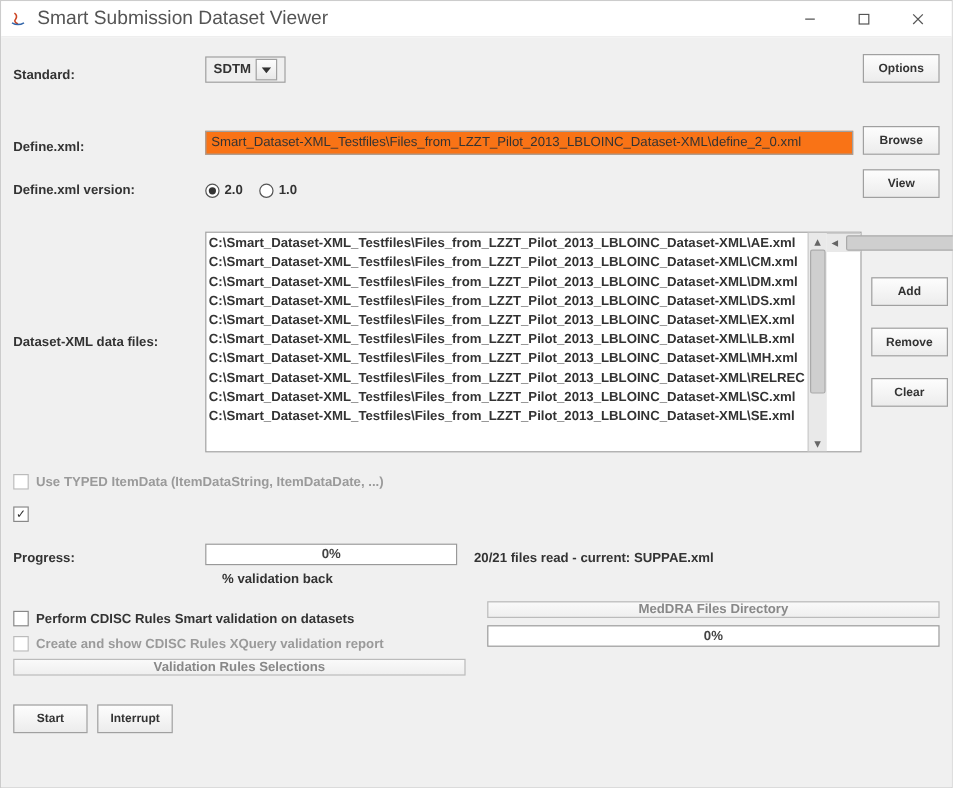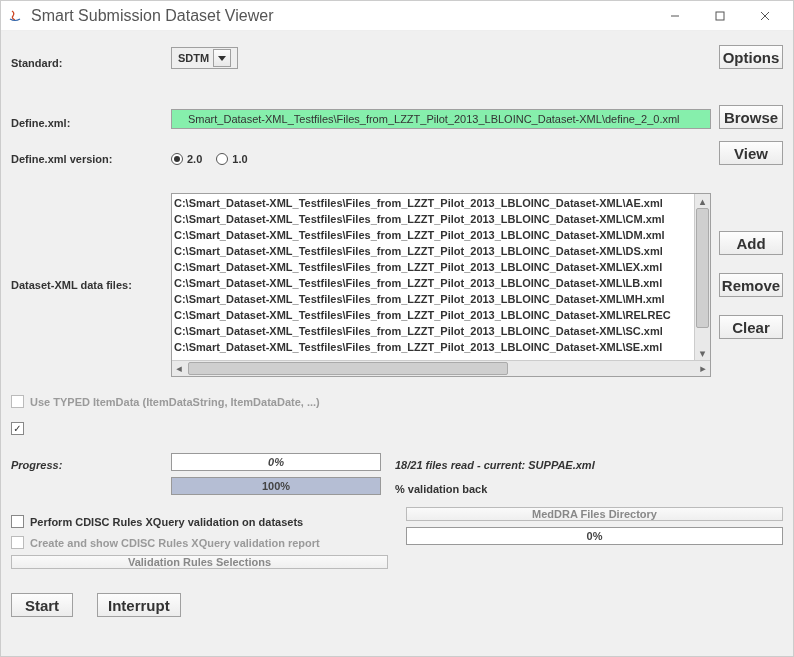--- a/index.html
+++ b/index.html
@@ -60,47 +60,47 @@
     width: 18px; height: 18px;
     border: 1px solid #a0a0a0;
     background: linear-gradient(#fdfdfd,#e8e8e8);
     display: flex; align-items: center; justify-content: center;
   }
   .btn {
     border: 1px solid #a0a0a0;
     background: linear-gradient(#fdfdfd,#ececec);
     height: 24px;
     padding: 0 10px;
-    font-family: inherit; font-size: 15px;
+    font-family: inherit; font-size: 10px;
     font-weight: bold;
     color: #333;
     cursor: default;
     display: inline-flex; align-items: center; justify-content: center;
   }
   .btn.small { min-width: 62px; }
   .input-text {
     border: 1px solid #a0a0a0;
-    height: 20px; padding: 0 16px;
+    height: 20px; padding: 0 4px;
     font-family: inherit; font-size: 11px;
-    background: #86efac;
+    background: #f97316;
     color: #333;
     margin-top: 28px;
   }
   .right-col {
     width: 64px; flex-shrink: 0;
     margin-left: 8px;
     display: flex; flex-direction: column; align-items: stretch;
   }
   .row-flex { display: flex; align-items: flex-start; }
   .filelist-wrap {
     flex: 1;
     border: 1px solid #a0a0a0;
     background: #fff;
     height: 184px;
-    display: flex; flex-direction: column;
+    display: flex; flex-direction: row;
   }
   .filelist {
     flex: 1;
     display: flex;
   }
   .filelist-items {
     flex: 1; overflow: hidden;
     padding: 1px 2px;
     line-height: 16px;
     color: #333;
@@ -187,21 +187,21 @@
   .two-col .col { flex: 1; }
   .ghost-btn {
     border: 1px solid #bbb;
     background: linear-gradient(#fafafa,#efefef);
     height: 14px; width: 100%;
     color: #888; font-weight: bold;
     display: flex; align-items: center; justify-content: center;
     cursor: default;
   }
   .footer-btns {
-    display: flex; gap: 24px; margin-top: 24px;
+    display: flex; gap: 8px; margin-top: 24px;
   }
 </style>
 </head>
 <body>
 
 <div class="window">
 
   <div class="titlebar">
     <span class="app-icon">
       <svg width="14" height="14" viewBox="0 0 14 14">
@@ -311,42 +311,38 @@
 
     <div class="chk-row" style="margin-top:18px;">
       <span class="chk disabled"></span>
       <span class="bold disabled-text">Use TYPED ItemData (ItemDataString, ItemDataDate, ...)</span>
     </div>
 
     <div class="chk-row" style="margin-top:14px;">
       <span class="chk">✓</span>
     </div>
 
-    <div class="row" style="margin-top:18px;margin-bottom:6px;font-style:italic;">
+    <div class="row" style="margin-top:18px;margin-bottom:6px;">
       <span class="lbl">Progress:</span>
       <div class="progress" style="width:210px;">
         <div class="fill" style="width:0%"></div>
         <div class="ptext">0%</div>
       </div>
-      <span class="bold" style="margin-left:14px;">18/21 files read - current: SUPPAE.xml</span>
+      <span class="bold" style="margin-left:14px;">20/21 files read - current: SUPPAE.xml</span>
     </div>
     <div class="row" style="margin-bottom:0;">
       <span class="lbl"></span>
-      <div class="progress" style="width:210px;">
-        <div class="fill" style="width:100%"></div>
-        <div class="ptext">100%</div>
-      </div>
       <span class="bold" style="margin-left:14px;">% validation back</span>
     </div>
 
     <div class="two-col">
       <div class="col">
         <div class="chk-row">
           <span class="chk"></span>
-          <span class="bold">Perform CDISC Rules XQuery validation on datasets</span>
+          <span class="bold">Perform CDISC Rules Smart validation on datasets</span>
         </div>
         <div class="chk-row" style="margin-top:8px;">
           <span class="chk disabled"></span>
           <span class="bold disabled-text">Create and show CDISC Rules XQuery validation report</span>
         </div>
         <div style="height:6px;"></div>
         <div class="ghost-btn">Validation Rules Selections</div>
       </div>
       <div class="col">
         <div class="ghost-btn" style="margin-top:2px;">MedDRA Files Directory</div>

